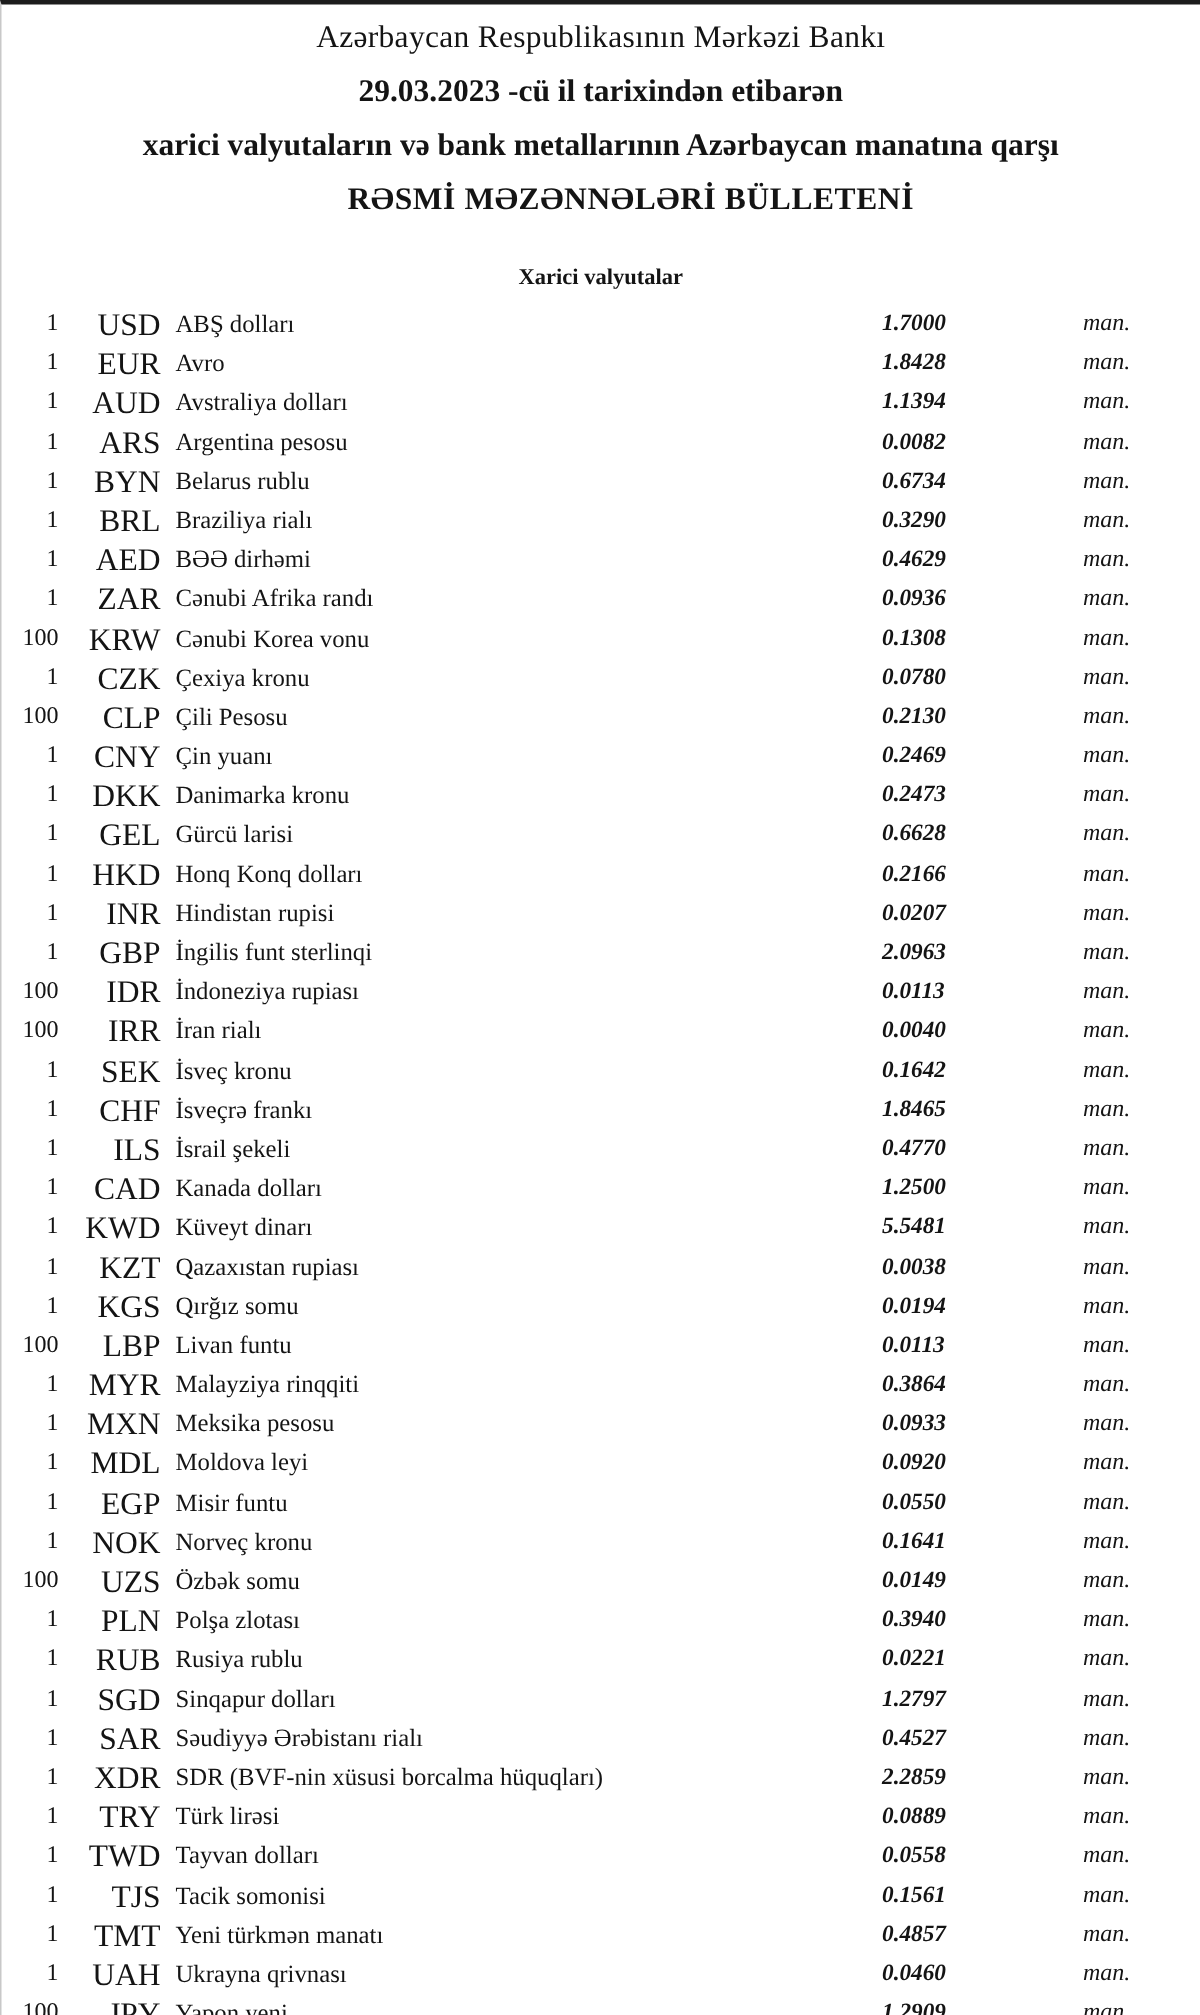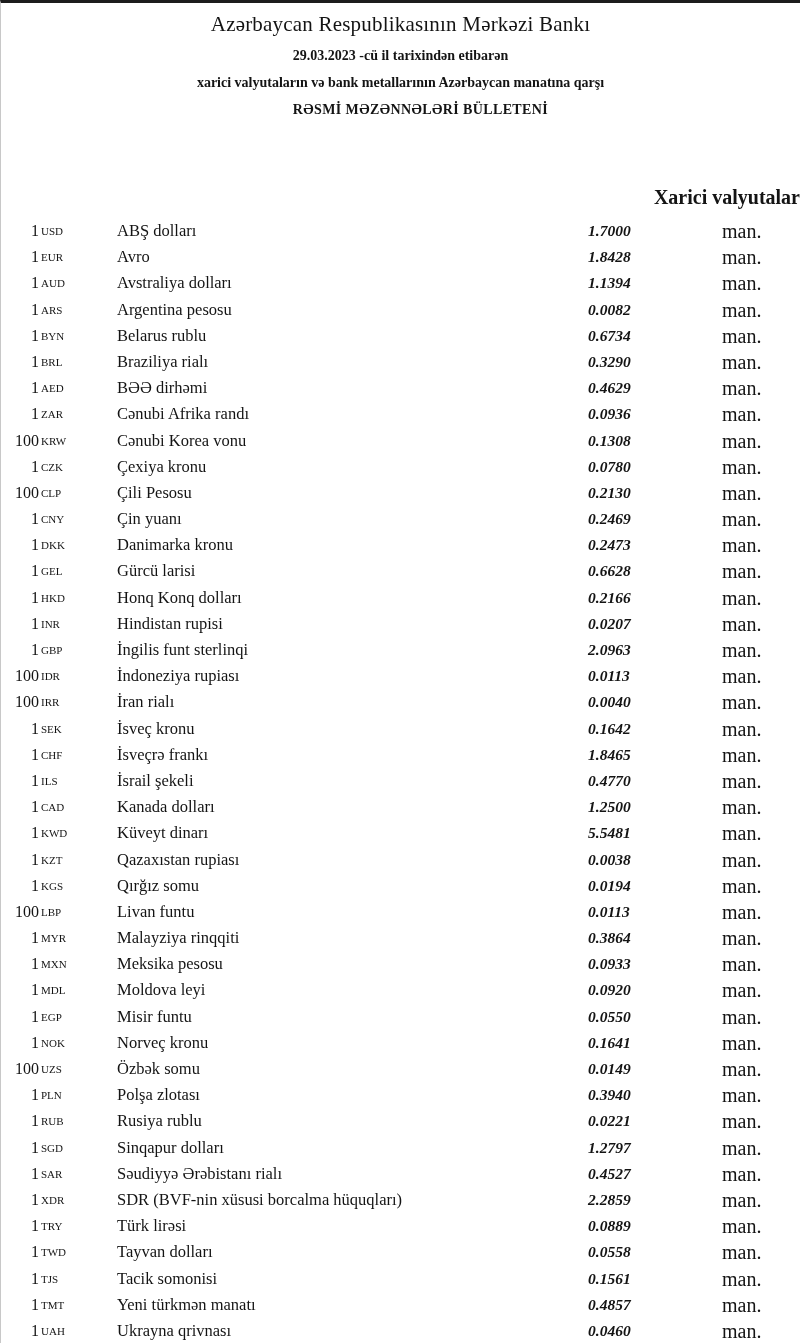--- a/index.html
+++ b/index.html
@@ -22,66 +22,67 @@
     text-align: center;
   }
   .doc-title {
     padding-top: 9px;
     font-size: 21px;
     font-weight: normal;
     letter-spacing: 0.2px;
   }
   .doc-sub {
     margin-top: 11px;
-    font-size: 14px;
+    font-size: 21px;
     font-weight: bold;
   }
   .doc-sub-caps {
     letter-spacing: 0.4px;
     padding-left: 40px;
   }
   .section-title {
-    margin-top: 68px;
-    text-align: right;
-    font-size: 20px;
+    margin-top: 32px;
+    text-align: center;
+    font-size: 15px;
     font-weight: bold;
   }
   .rates-table {
     margin-top: 9px;
     padding-right: 36px;
   }
   .rate-row {
     display: grid;
     grid-template-columns: 40px 66px 1fr 118px 58px;
     height: 26.2px;
     line-height: 26.2px;
     font-size: 16.5px;
     white-space: nowrap;
   }
   .col-qty {
     text-align: right;
     padding-right: 2px;
     font-size: 16px;
   }
   .col-code {
-    text-align: left;
-    font-size: 11px;
+    text-align: right;
+    font-size: 21px;
   }
   .col-name {
     padding-left: 10px;
     overflow: hidden;
   }
   .col-rate {
     font-weight: bold;
     font-style: italic;
     font-size: 15.5px;
   }
   .col-unit {
     padding-left: 16px;
-    font-size: 20px;
+    font-size: 16px;
+    font-style: italic;
   }
 </style>
 </head>
 <body>
 
 <div class="page">
 
   <div class="header">
     <div class="doc-title">Azərbaycan Respublikasının Mərkəzi Bankı</div>
     <div class="doc-sub">29.03.2023  -cü il tarixindən etibarən</div>

